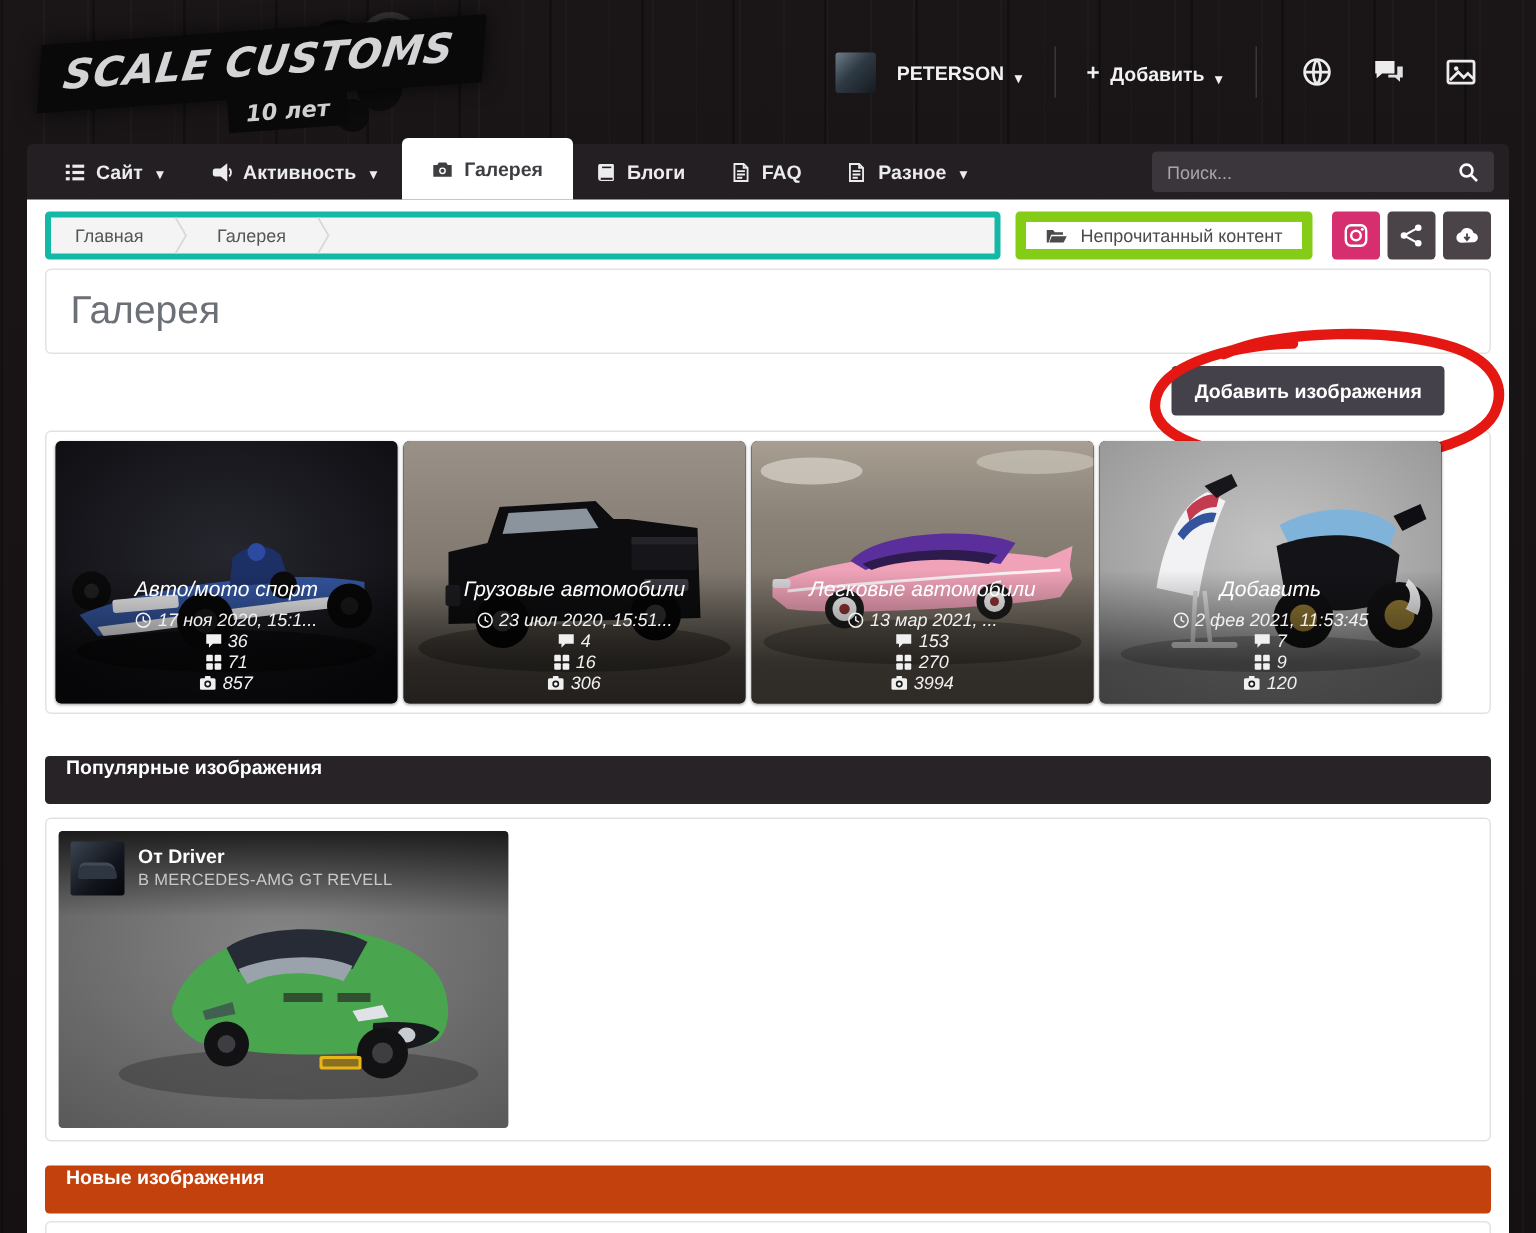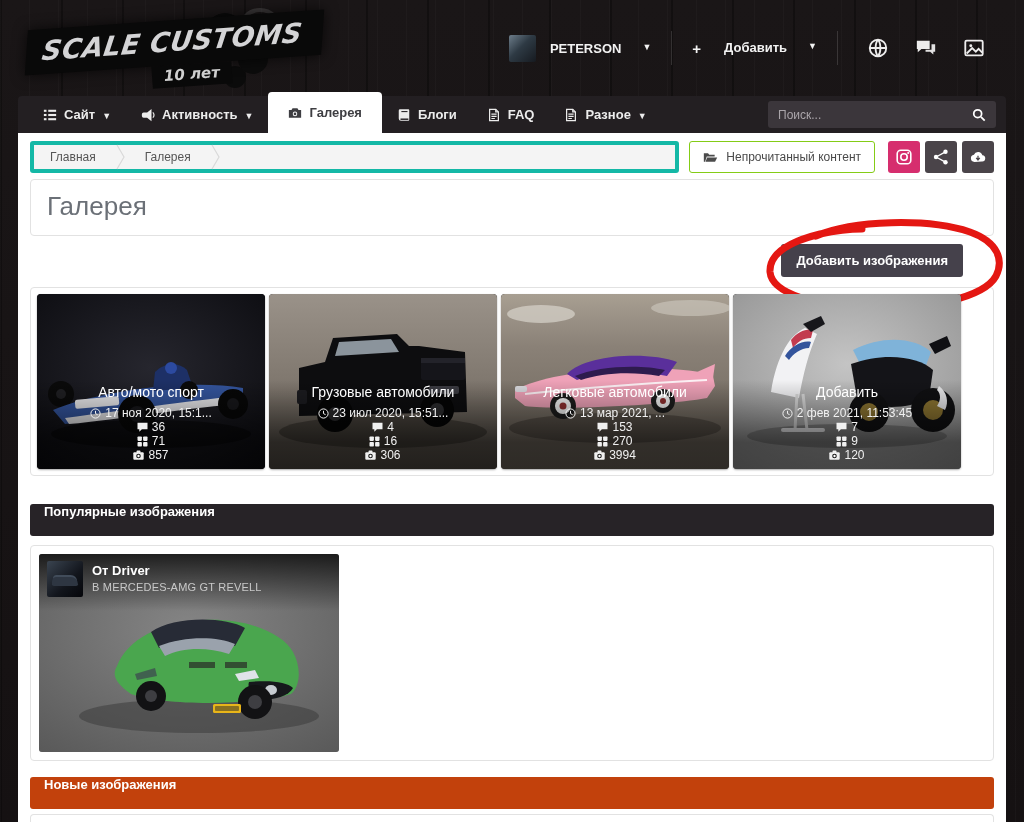--- a/index.html
+++ b/index.html
@@ -15,21 +15,21 @@
   .top-header { height:96px; display:flex; align-items:center; justify-content:space-between; padding:0 26px 0 24px; position:relative; }
   .logo { position:relative; width:270px; height:80px; cursor:pointer; }
   .logo .splat { position:absolute; left:178px; top:2px; width:46px; height:46px; background:radial-gradient(circle, #0b0b0b 0 60%, transparent 62%); border-radius:50%;
     box-shadow: 28px 26px 0 -8px #0c0c0c, 52px 8px 0 -14px #0d0d0d, 10px 44px 0 -12px #0b0b0b; }
   .logo .ring { position:absolute; left:214px; top:0; width:44px; height:44px; border:4px solid rgba(140,140,140,0.28); border-radius:50%; }
   .logo .banner { position:absolute; left:2px; top:12px; background:#090909; padding:6px 20px 8px 16px; transform:rotate(-4deg) skewX(-8deg); box-shadow:0 0 14px rgba(0,0,0,0.7); }
   .logo .banner span { display:inline-block; transform:skewX(-4deg); font-family:"DejaVu Sans", sans-serif; font-style:italic; font-weight:bold; font-size:27px; letter-spacing:0.5px; color:#d4d4d6; white-space:nowrap; }
   .logo .sub { position:absolute; left:128px; top:56px; background:#090909; padding:1px 12px 3px; transform:rotate(-4deg); font-family:"DejaVu Sans", sans-serif; font-style:italic; font-weight:bold; font-size:15px; color:#cfcfcf; }
   .user-area { display:flex; align-items:center; color:#f2f2f2; font-size:13px; font-weight:bold; }
   .avatar { width:27px; height:27px; border-radius:2px; background:linear-gradient(135deg,#6d7d8a 0%,#2e3a44 45%,#161a20 100%); margin-right:10px; cursor:pointer; }
-  .menu-item { display:flex; align-items:flex-start; gap:21px; cursor:pointer; padding:6px 4px; }
+  .menu-item { display:flex; align-items:flex-end; gap:5px; cursor:pointer; padding:6px 4px; }
   .caret { font-size:9px; position:relative; top:1px; }
   .vdiv { width:1px; height:34px; background:rgba(255,255,255,0.14); margin:0 16px; }
   .hdr-icon { width:22px; height:22px; color:#fff; opacity:0.92; margin:0 13px; cursor:pointer; }
   .hdr-icon svg { width:100%; height:100%; }
   .plus-glyph { font-size:15px; font-weight:bold; margin-right:2px; }
   
   .nav-wrap { margin:0 18px; }
   .nav { background:#231f22; border-radius:4px 4px 0 0; height:37px; display:flex; align-items:flex-end; padding-left:10px; }
   .tab { height:37px; display:flex; align-items:center; gap:7px; padding:0 15px; color:#ececec; font-size:13px; font-weight:bold; cursor:pointer; white-space:nowrap; }
   .tab svg { width:14px; height:14px; }
@@ -39,35 +39,35 @@
   .nav-search input::placeholder { color:#aaa5aa; }
   .search-btn { width:34px; height:27px; display:flex; align-items:center; justify-content:center; color:#fff; cursor:pointer; }
   .search-btn svg { width:14px; height:14px; }
   
   .sheet { margin:0 18px; background:#ffffff; min-height:689px; padding:8px 12px 0; position:relative; }
   .crumb-row { display:flex; align-items:center; }
   .crumbs { flex:1; height:32px; background:#f4f4f4; border:4px solid #14b8a6; border-radius:3px; display:flex; align-items:center; padding:0 16px; margin-right:10px; }
   .crumb { font-size:12px; color:#555; cursor:pointer; }
   .crumb-sep { margin:0 20px; color:#d5d5d5; }
   .crumb-sep svg { width:9px; height:26px; display:block; }
-  .unread-btn { height:32px; background:#fff; border:1px solid #84cc16; border-radius:3px; display:flex; align-items:center; gap:8px; padding:0 13px; font-size:12px; color:#4a4a4a; cursor:pointer; white-space:nowrap; margin-right:8px; }
+  .unread-btn { height:32px; background:#fff; border:7px solid #84cc16; border-radius:3px; display:flex; align-items:center; gap:8px; padding:0 13px; font-size:12px; color:#4a4a4a; cursor:pointer; white-space:nowrap; margin-right:8px; }
   .unread-btn svg { width:15px; height:13px; color:#4b4b4b; }
   .sq-btn { width:32px; height:32px; border-radius:3px; display:flex; align-items:center; justify-content:center; color:#fff; cursor:pointer; margin-left:5px; }
   .sq-btn svg { width:16px; height:16px; }
   .sq-dark { background:#4a4449; }
   .title-box { margin-top:6px; border:1px solid #e2e2e2; border-radius:4px; padding:11px 16px 13px; }
   .title-box h1 { font-size:26px; font-weight:normal; color:#6b7077; }
   .add-row { position:relative; margin-top:8px; height:34px; text-align:right; padding-right:31px; }
   .add-images-btn { background:#45414b; color:#fff; border:none; border-radius:3px; font-size:13px; font-weight:bold; font-family:"Liberation Sans", sans-serif; padding:9px 15px; cursor:pointer; }
   .annotation { position:absolute; top:-30px; right:-12px; width:248px; height:102px; pointer-events:none; }
   
   .cards-panel { margin-top:9px; border:1px solid #e2e2e2; border-radius:4px; padding:6px; display:flex; gap:4px; }
   .cat-card { width:228px; height:175px; background:#141414; border-radius:4px; position:relative; overflow:hidden; cursor:pointer; box-shadow:0 1px 2px rgba(0,0,0,0.35); }
   .cat-card svg.art { position:absolute; inset:0; width:100%; height:100%; }
-  .cat-caption { position:absolute; left:0; right:0; bottom:0; padding:4px 7px 7px; background:linear-gradient(180deg, rgba(0,0,0,0) 0%, rgba(0,0,0,0.55) 70%); }
+  .cat-caption { position:absolute; left:0; right:0; bottom:0; padding:4px 7px 7px; background:linear-gradient(180deg, rgba(0,0,0,0) 0%, rgba(0,0,0,0.55) 70%);font-style:italic; }
   .cat-title { text-align:center; color:#fff; font-size:14px; }
   .cat-stats { margin-top:6px; display:flex; justify-content:space-between; align-items:center; color:#f0f0f0; font-size:12px;flex-direction:column; }
   .stat { display:flex; align-items:center; gap:4px; white-space:nowrap; }
   .stat svg { width:11px; height:11px; }
   
   .section-bar { margin-top:28px; background:#272327; border-radius:3px; height:32px; display:flex; align-items:flex-start; padding:0 14px; color:#fff; font-size:13px; font-weight:bold; }
   .section-bar.new { margin-top:16px; background:#c2410c; }
   .popular-panel { margin-top:9px; border:1px solid #e2e2e2; border-radius:4px; padding:8px; height:216px; }
   .img-card { width:300px; height:198px; border-radius:3px; position:relative; overflow:hidden; cursor:pointer; background:#a3a3a3; }
   .img-card svg.art { position:absolute; inset:0; width:100%; height:100%; }

